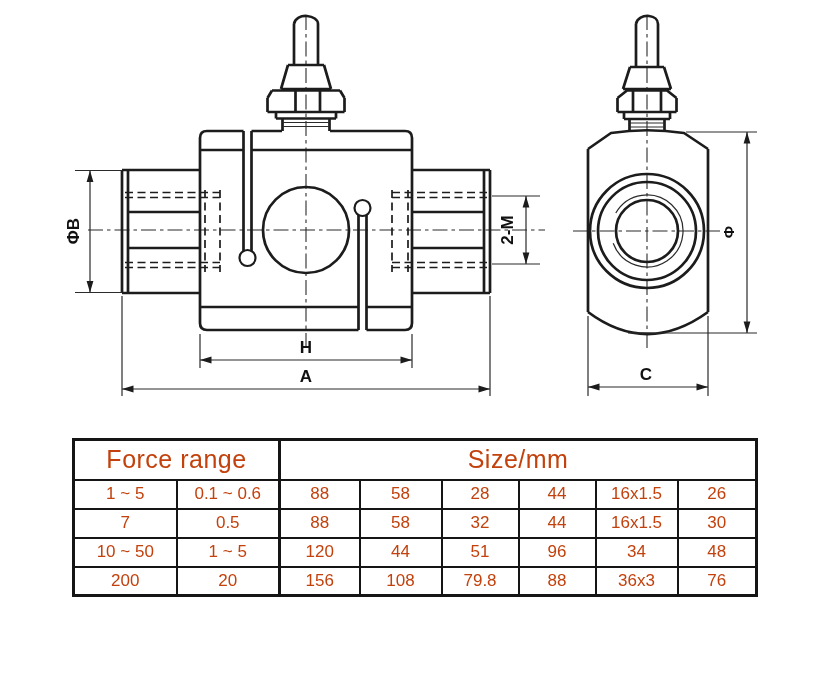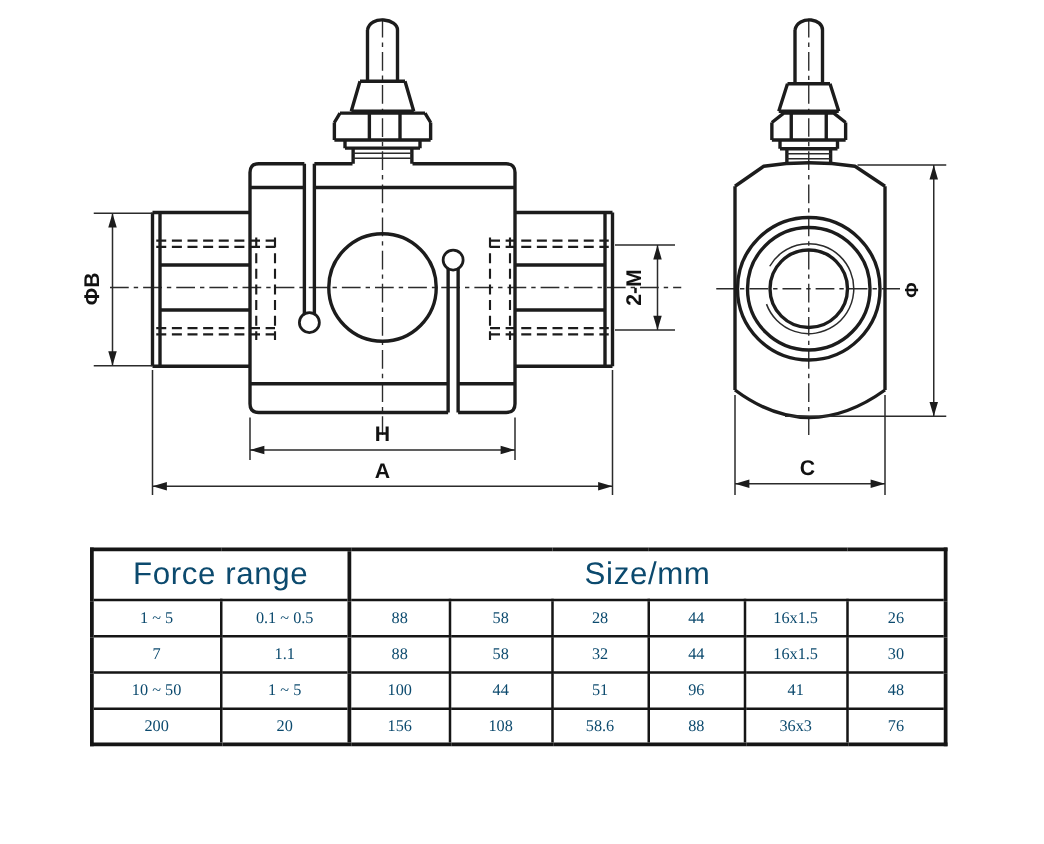--- a/index.html
+++ b/index.html
@@ -10,32 +10,32 @@
   .s-med{stroke:#1c1c1c;stroke-width:2.2;fill:none;}
   .s-thin{stroke:#2b2b2b;stroke-width:1.2;fill:none;}
   .s-dash{stroke:#1c1c1c;stroke-width:1.7;fill:none;stroke-dasharray:8 4.5;}
   .s-center{stroke:#2b2b2b;stroke-width:1.1;fill:none;stroke-dasharray:15 4 3.5 4;}
   .arrow{fill:#1c1c1c;stroke:none;}
   .dim-label{font-family:"Liberation Sans",sans-serif;font-size:17px;font-weight:bold;fill:#111;}
   .dim-label.small{font-size:15px;}
 
   
   #spec-table{position:absolute;left:72px;top:438px;border-collapse:collapse;
-              table-layout:fixed;width:683px;color:#0c4a6e;}
+              table-layout:fixed;width:683px;color:#c2410c;}
   #spec-table td,#spec-table th{border:2px solid #151515;padding:0;text-align:center;
               vertical-align:middle;font-weight:normal;overflow:hidden;white-space:nowrap;}
   #spec-table{border:3px solid #111;}
   #spec-table .outer-t{border-top-width:3px;}
   #spec-table .outer-b{border-bottom-width:3px;}
   #spec-table .outer-l{border-left-width:3px;}
   #spec-table .outer-r{border-right-width:3px;}
   #spec-table .sect{border-left-width:3px;}
   .grp-head{font-size:25px;letter-spacing:.5px;}
   .col-head{font-size:18px;}
-  .cell{font-size:13px;font-family:Liberation Serif, serif;}
+  .cell{font-size:17px;}
   .condensed{display:inline-block;transform:scaleX(.85);transform-origin:center;font-size:15px;}
   tr.r-grp{height:40px;} tr.r-head{height:30px;} tr.r-data{height:29px;}
 </style>
 </head>
 <body>
 
 <div id="stage">
 
 <svg width="835" height="437" viewBox="0 0 835 437">
 
@@ -165,54 +165,54 @@
         <col style="width:82px">
         <col style="width:79px">
   </colgroup>
   <tbody>
         <tr class="r-grp">
     <th class="grp-head outer-t outer-l" colspan="2">Force range</th>
     <th class="grp-head sect outer-t outer-r" colspan="6">Size/mm</th>
   </tr>
   <tr class="r-data">
     <td class="cell outer-l">1 ~ 5</td>
-    <td class="cell">0.1 ~ 0.5</td>
+    <td class="cell">0.1 ~ 0.6</td>
     <td class="cell sect">88</td>
     <td class="cell">58</td>
     <td class="cell">28</td>
     <td class="cell">44</td>
     <td class="cell">16x1.5</td>
     <td class="cell outer-r">26</td>
   </tr>
   <tr class="r-data">
     <td class="cell outer-l">7</td>
-    <td class="cell">1.1</td>
+    <td class="cell">0.5</td>
     <td class="cell sect">88</td>
     <td class="cell">58</td>
     <td class="cell">32</td>
     <td class="cell">44</td>
     <td class="cell">16x1.5</td>
     <td class="cell outer-r">30</td>
   </tr>
   <tr class="r-data">
     <td class="cell outer-l">10 ~ 50</td>
     <td class="cell">1 ~ 5</td>
-    <td class="cell sect">100</td>
+    <td class="cell sect">120</td>
     <td class="cell">44</td>
     <td class="cell">51</td>
     <td class="cell">96</td>
-    <td class="cell">41</td>
+    <td class="cell">34</td>
     <td class="cell outer-r">48</td>
   </tr>
   <tr class="r-data">
     <td class="cell outer-l outer-b">200</td>
     <td class="cell outer-b">20</td>
     <td class="cell sect outer-b">156</td>
     <td class="cell outer-b">108</td>
-    <td class="cell outer-b">58.6</td>
+    <td class="cell outer-b">79.8</td>
     <td class="cell outer-b">88</td>
     <td class="cell outer-b">36x3</td>
     <td class="cell outer-r outer-b">76</td>
   </tr>
 </tbody>
     </table>
 
 </div>
 
 </body></html>

